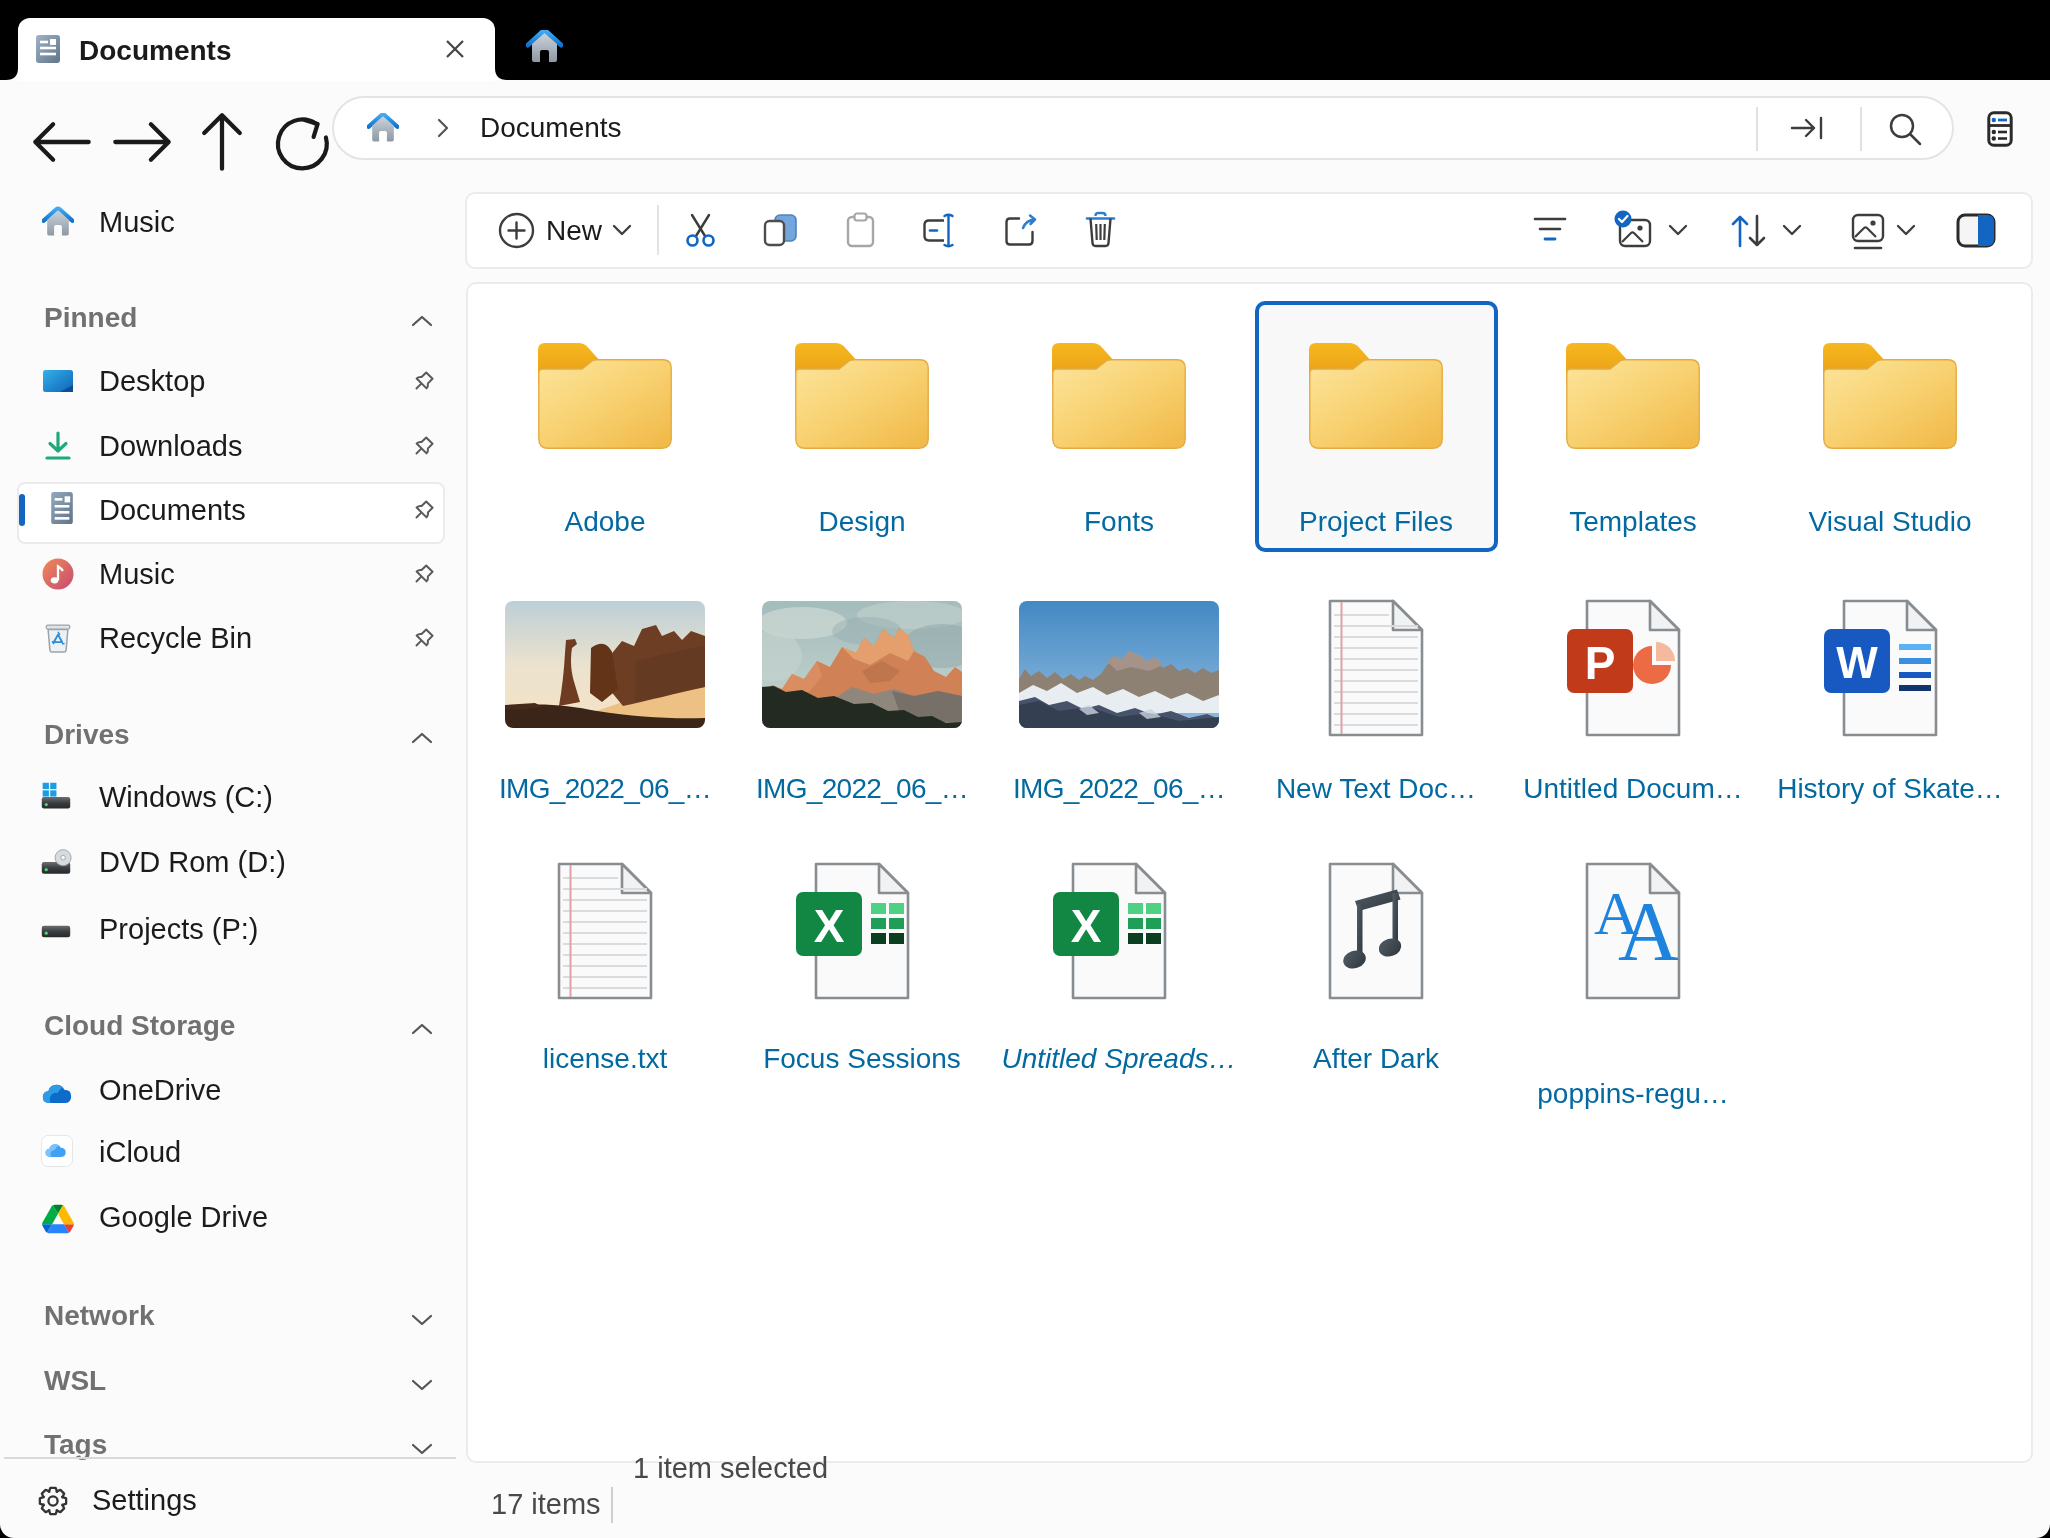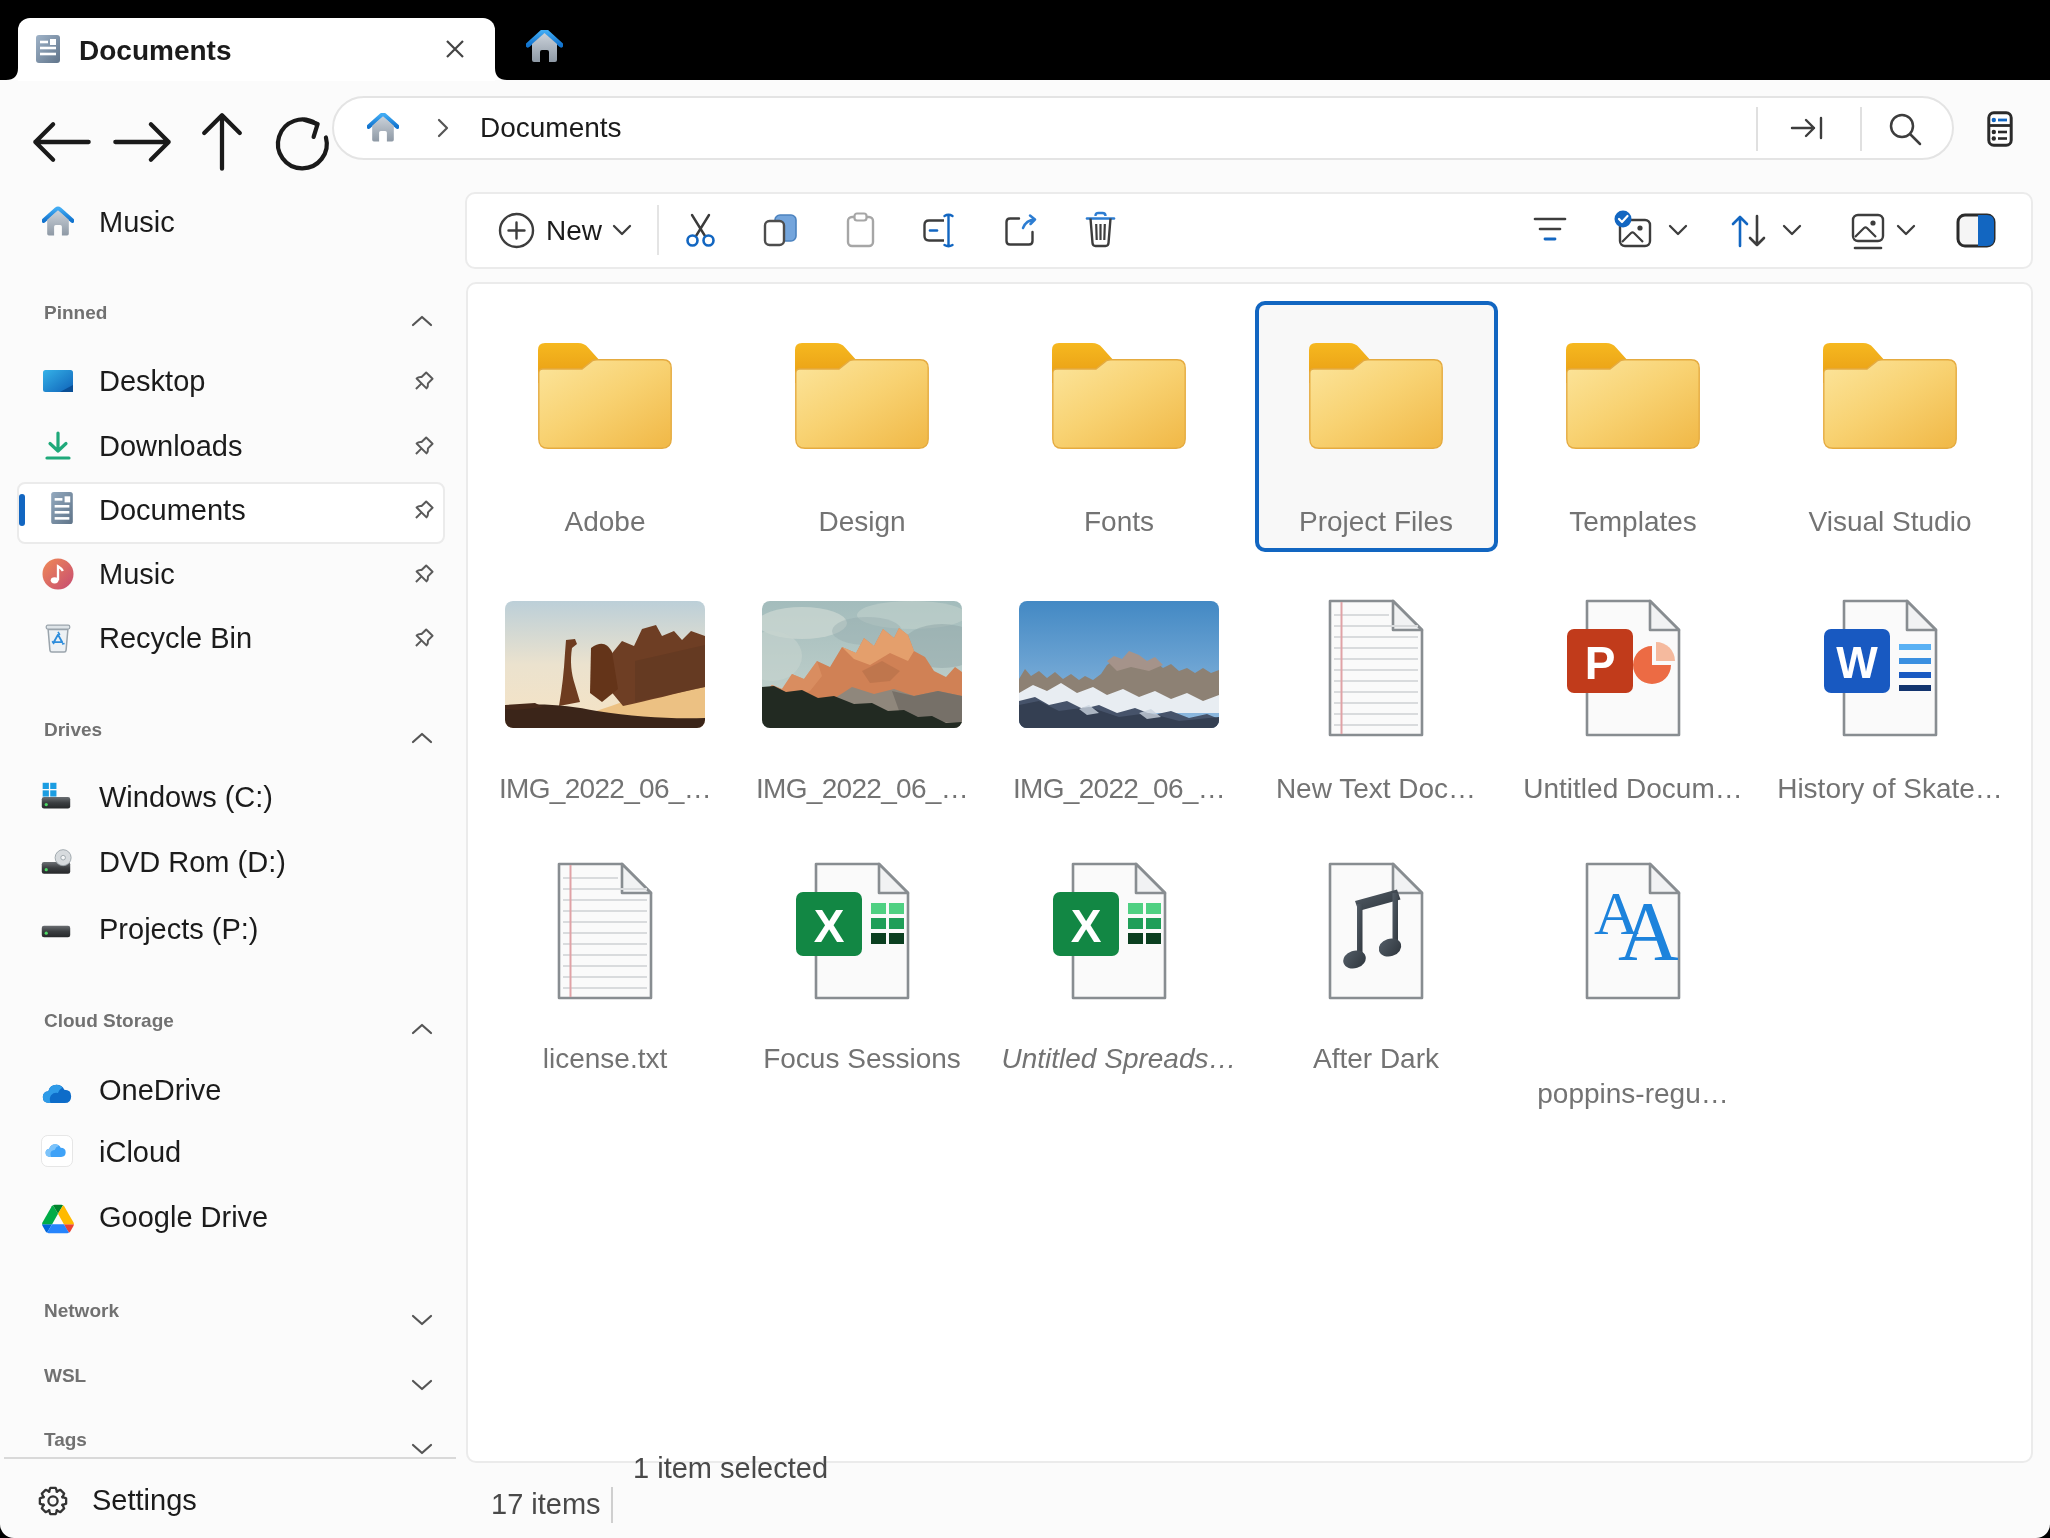--- a/index.html
+++ b/index.html
@@ -7,25 +7,25 @@
 .abs { position:absolute; z-index:4; }
 #addr,#toolbar,#panel { z-index:1; }
 #win { position:absolute; left:0; top:80px; width:2050px; height:1458px; background:#fbfbfb; border-radius:0 0 14px 14px; }
 #tab { position:absolute; left:18px; top:18px; width:477px; height:63px; background:#fff; border-radius:12px 12px 0 0; }
 #tab .title { position:absolute; left:61px; top:17px; font-size:28px; font-weight:bold; color:#1b1b1b; }
 .navicon { position:absolute; z-index:4; top:96px; width:64px; height:64px; }
 #addr { position:absolute; left:332px; top:96px; width:1622px; height:64px; border:2px solid #e4e4e4; border-radius:33px; background:#fff; }
 #toolbar { position:absolute; left:465px; top:192px; width:1568px; height:77px; border:2px solid #ebebeb; border-radius:10px; background:#fff; }
 #panel { position:absolute; left:466px; top:282px; width:1567px; height:1181px; border:2px solid #ebebeb; border-radius:10px; background:#fff; }
 .sideitem { position:absolute; z-index:4; left:99px; font-size:29px; color:#1b1b1b; }
-.sidehdr { position:absolute; z-index:4; left:44px; font-size:19px; font-weight:bold; color:#717171; }
+.sidehdr { position:absolute; z-index:4; left:44px; font-size:28px; font-weight:bold; color:#717171; }
 .sideicon { position:absolute; z-index:4; left:42px; width:32px; height:32px; }
 .pin { position:absolute; z-index:4; left:408px; width:30px; height:30px; }
 .chev { position:absolute; z-index:4; left:408px; width:28px; height:28px; }
-.label { position:absolute; z-index:4; font-size:28px; color:#737373; text-align:center; transform:translateX(-50%); white-space:nowrap; }
+.label { position:absolute; z-index:4; font-size:28px; color:#0369a1; text-align:center; transform:translateX(-50%); white-space:nowrap; }
 .statustxt { position:absolute; z-index:4; font-size:29px; color:#494949; }
 svg { display:block; }
 </style>
 </head>
 <body>
 <div id="win"></div>
 <svg width="0" height="0" style="position:absolute">
 <defs>
 <linearGradient id="gtab" x1="0" y1="0" x2="0" y2="1">
   <stop offset="0" stop-color="#F6B81F"></stop>

